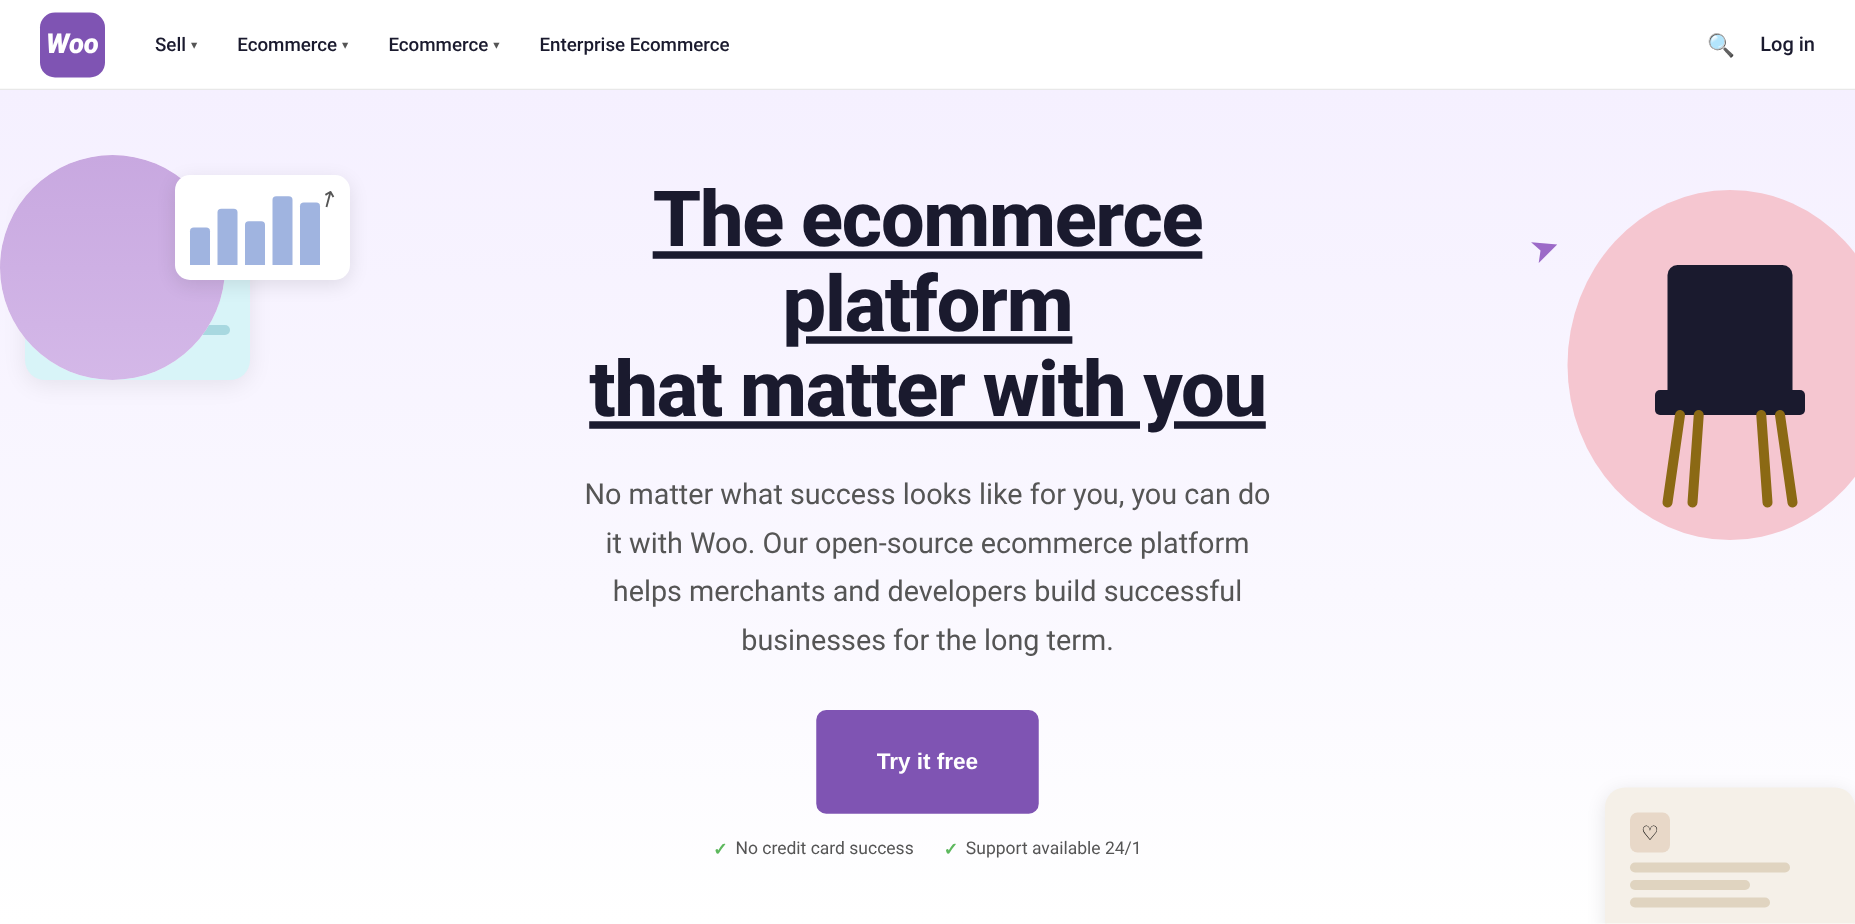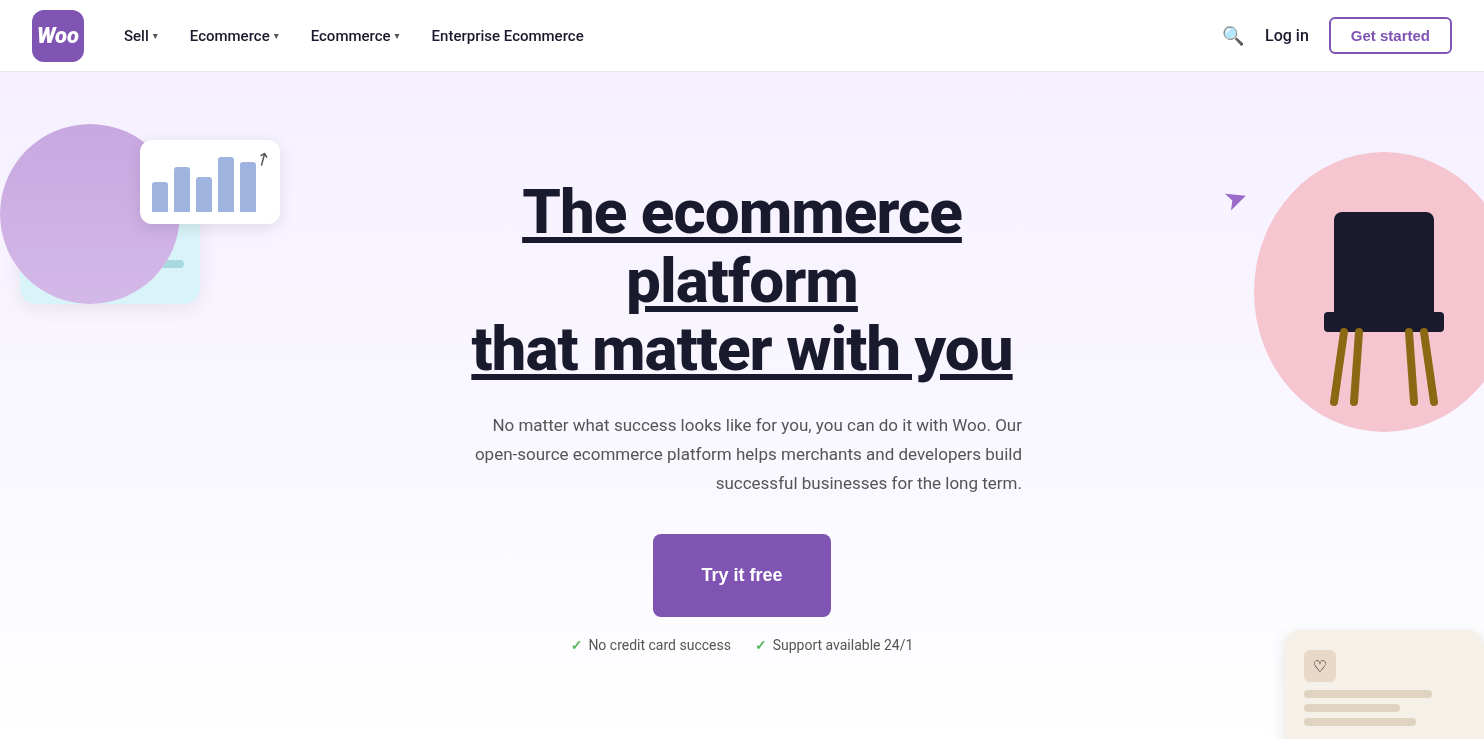--- a/index.html
+++ b/index.html
@@ -39,23 +39,22 @@
     }
     .hero-center {
       text-align: center; max-width: 720px; z-index: 5; position: relative;
       padding: 60px 20px 40px;
     }
     .hero-title {
       font-size: 62px; font-weight: 800; color: #1a1a2e; line-height: 1.1;
       margin-bottom: 28px; letter-spacing: -1px; text-decoration: underline;
     }
     .hero-subtitle {
-      font-size: 17px; color: #555; line-height: 1.7; max-width: 560px;
+      font-size: 23px; color: #555; line-height: 1.7; max-width: 560px;
       margin: 0 auto 36px;
-      text-align: right;
     }
     .try-free-btn {
       background: #7f54b3; color: #fff; border: none;
       padding: 31px 48px; border-radius: 8px; font-size: 18px; font-weight: 700;
       cursor: pointer; display: inline-block; margin-bottom: 20px;
     }
     .hero-badges { display: flex; gap: 24px; justify-content: center; align-items: center; }
     .badge { font-size: 14px; color: #555; display: flex; align-items: center; gap: 6px; }
     .check { color: #5db85d; font-weight: bold; }
 
@@ -160,21 +159,20 @@
       <span class="chevron">▾</span>
     </a>
     <a class="nav-link">
       <span>Enterprise Ecommerce</span>
     </a>
   </div>
 
   <div class="nav-right">
     <span class="search-icon">🔍</span>
     <a class="login-link">Log in</a>
-    <button class="get-started-btn">Get started</button>
   </div>
 </nav>
 
 <section class="hero">
 
   <div class="deco-left">
     <div class="product-card">
       <div class="shoe-placeholder">
         <div class="shoe-shape"></div>
         <div class="add-btn">+</div>

